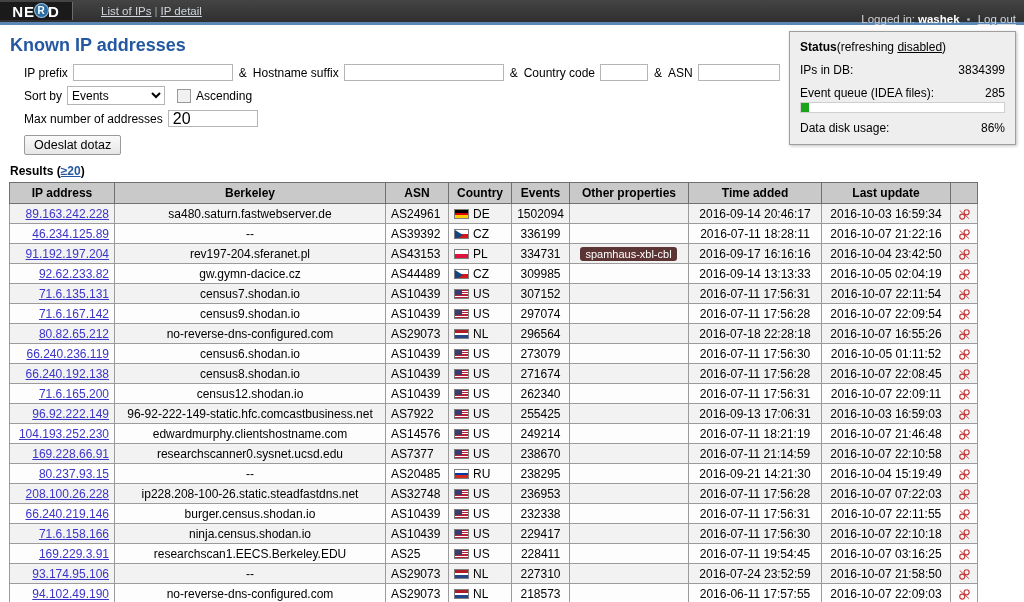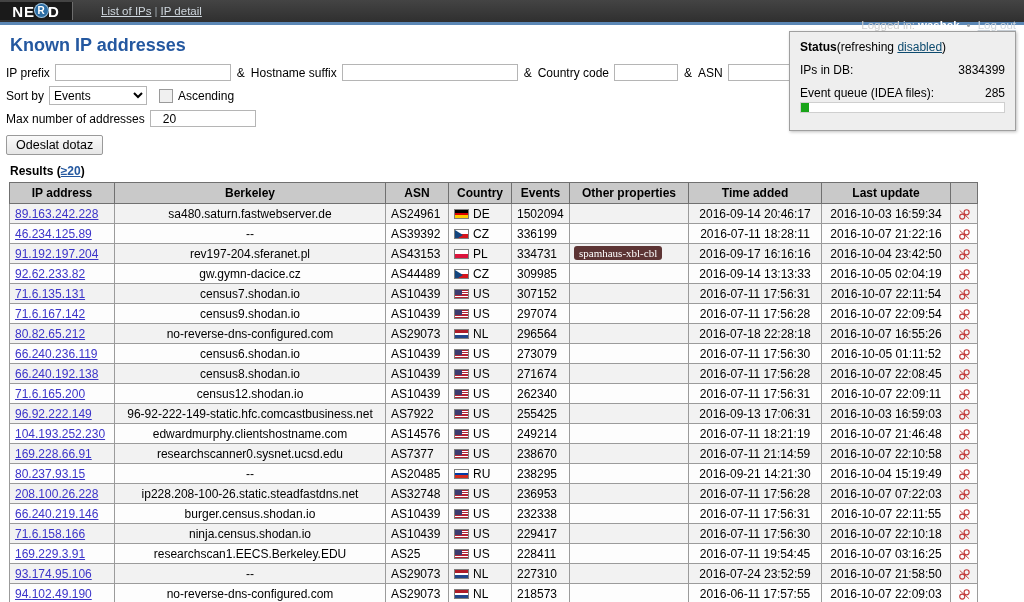--- a/index.html
+++ b/index.html
@@ -62,51 +62,51 @@
     color: #cfcfcf;
   }
   #navlinks a {
     color: #cfd7de;
     text-decoration: underline;
   }
   #navlinks .sep { color: #9aa2a8; padding: 0 3px; }
   #loginbox {
     position: absolute;
     right: 8px;
-    top: 14px;
+    top: 8px;
     height: 22px;
     display: flex;
     align-items: center;
     font-size: 11.5px;
     color: #d0d0d0;
   }
   #loginbox b { color: #ffffff; margin-left: 3px; }
   #loginbox .dot { padding: 0 7px; color: #9aa2a8; }
   #loginbox a { color: #cfd7de; text-decoration: underline; }
 
   
   h1#page-title {
     font-size: 18px;
     color: #2458a0;
     margin: 10px 0 7px 10px;
     font-weight: bold;
   }
 
   
-  #queryform { margin-left: 6px; font-size: 12px; color: #000; }
+  #queryform { margin-left: 24px; font-size: 12px; color: #000; }
   #queryform .row { display: flex; align-items: center; margin-bottom: 4px; height: 19px; }
   #queryform label { margin-right: 5px; }
   #queryform .amp { margin: 0 6px; }
   input[type=text] {
     border: 1px solid #b5b5b5;
     background: #fff;
     height: 15px;
-    font-size: 12px;
+    font-size: 16px;
     font-family: "Liberation Sans", sans-serif;
-    padding: 0 12px;
+    padding: 0 4px;
     box-sizing: content-box;
   }
   #ip-prefix-input { width: 150px; }
   #hostname-suffix-input { width: 150px; }
   #country-code-input { width: 38px; }
   #asn-input { width: 72px; }
   #maxaddr-input { width: 80px; }
   select#sortby-select {
     font-size: 12px;
     font-family: "Liberation Sans", sans-serif;
@@ -147,21 +147,21 @@
     top: 31px;
     width: 205px;
     background: #eeeeee;
     border: 1px solid #9f9f9f;
     box-shadow: 1px 1px 3px rgba(0,0,0,0.25);
     padding: 8px 10px 9px 10px;
     font-size: 12px;
   }
   #status-panel .st-title { margin-bottom: 9px; }
   #status-panel .st-title b { font-weight: bold; }
-  #status-panel .st-title a { color: #0c4a6e; text-decoration: underline; }
+  #status-panel .st-title a { color: #000000; text-decoration: underline; }
   #status-panel .st-row {
     display: flex; justify-content: space-between;
     margin-bottom: 9px;
   }
   #status-panel .st-row.tight { margin-bottom: 2px; }
   #queue-bar {
     height: 9px;
     background: #ffffff;
     border: 1px solid #cfcfcf;
     margin-bottom: 8px;
@@ -190,27 +190,27 @@
     white-space: nowrap;
   }
   #results-table td {
     border: 1px solid #9b9b9b;
     padding: 2px 5px;
     height: 15px;
     white-space: nowrap;
     background: #f2f2f2;
   }
   #results-table tr:nth-child(even) td { background: #fdfdfd; }
-  #results-table td.ip { text-align: left; }
+  #results-table td.ip { text-align: right; }
   #results-table td.ip a { color: #3b34c9; text-decoration: underline; }
   #results-table td.host { text-align: center; }
   #results-table td.asn { text-align: left; }
   #results-table td.country { text-align: left; }
-  #results-table td.events { text-align: left; }
-  #results-table td.props { text-align: left; padding-left: 4px; font-family: Liberation Serif, serif; }
+  #results-table td.events { text-align: center; }
+  #results-table td.props { text-align: center; padding-left: 4px; }
   #results-table td.time { text-align: center; }
   #results-table td.act { text-align: center; padding: 0 3px; width: 14px; }
 
   .flag {
     display: inline-block;
     width: 15px; height: 10px;
     vertical-align: -1px;
     margin-right: 4px;
     border: 1px solid #7d7d7d;
     box-sizing: border-box;
@@ -269,20 +269,24 @@
   <div class="st-row">
     <span>IPs in DB:</span>
     <span>3834399</span>
   </div>
   <div class="st-row tight">
     <span>Event queue (IDEA files):</span>
     <span>285</span>
   </div>
   <div id="queue-bar">
     <div id="queue-bar-fill" style="width: 4%;"></div>
+  </div>
+  <div class="st-row" style="margin-bottom:0">
+    <span>Data disk usage:</span>
+    <span>86%</span>
   </div>
 </div>
 
 <h1 id="page-title">Known IP addresses</h1>
 
 <div id="queryform">
   <div class="row">
     <label>IP prefix</label>
     <input id="ip-prefix-input" type="text" value="" style="">
     <span class="amp">&amp;</span>

